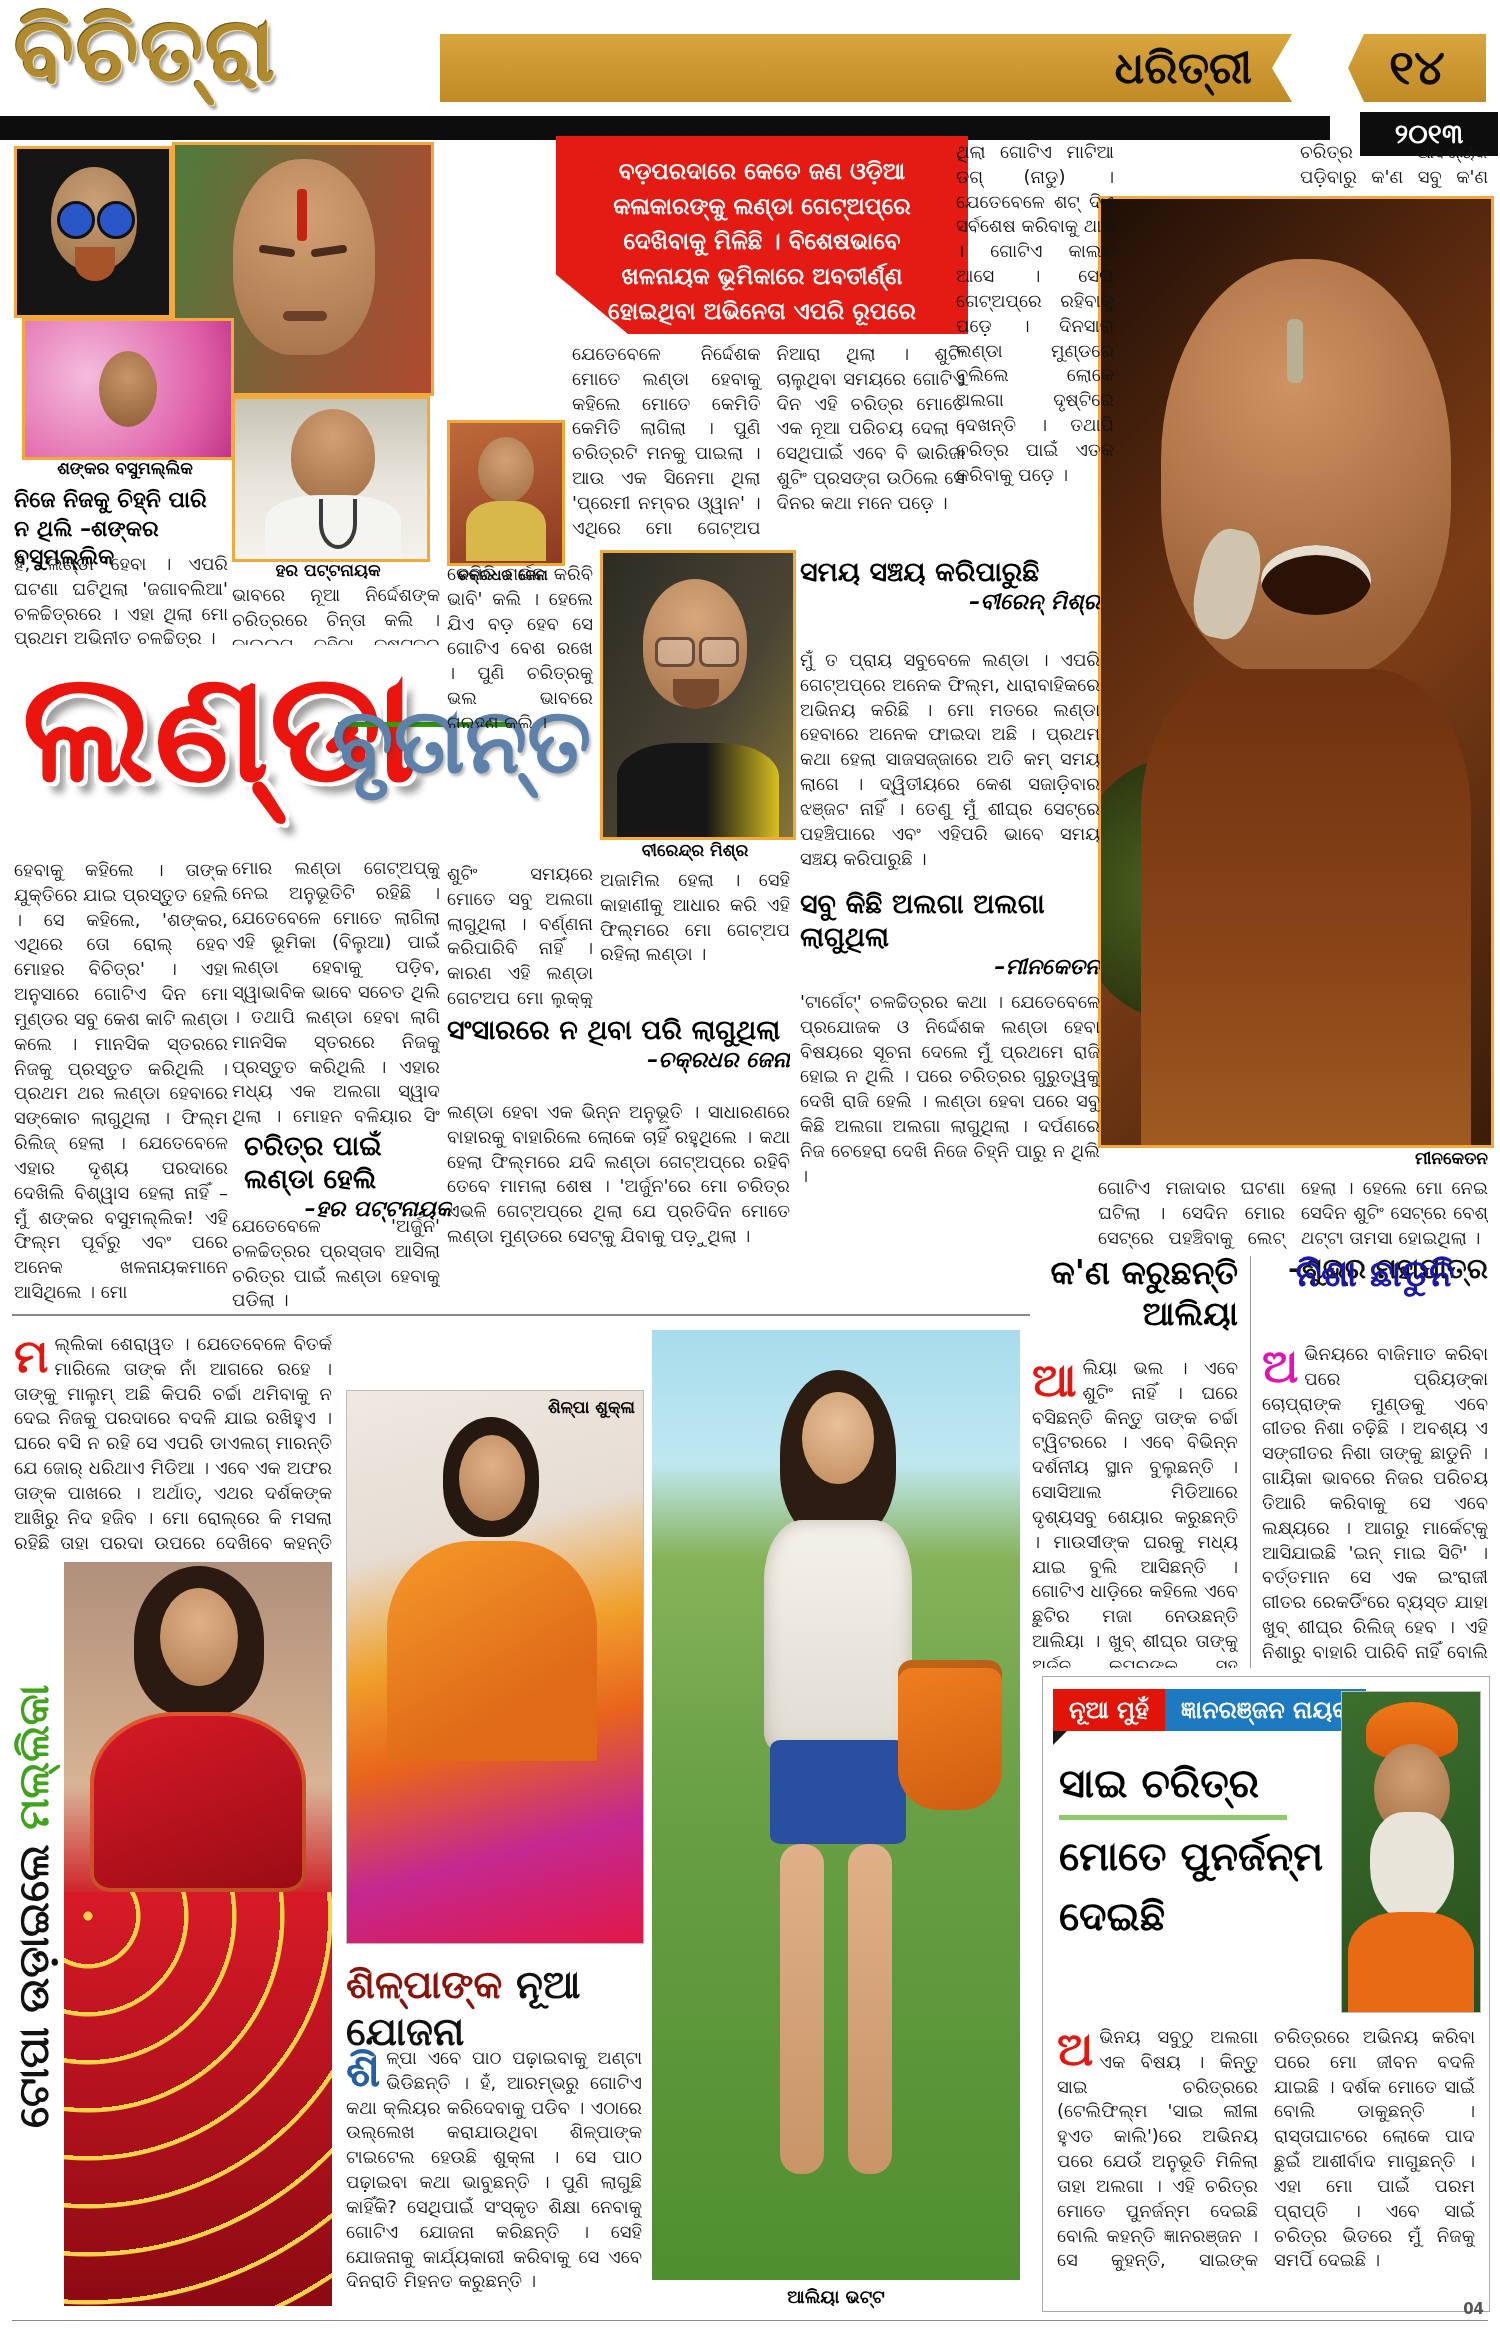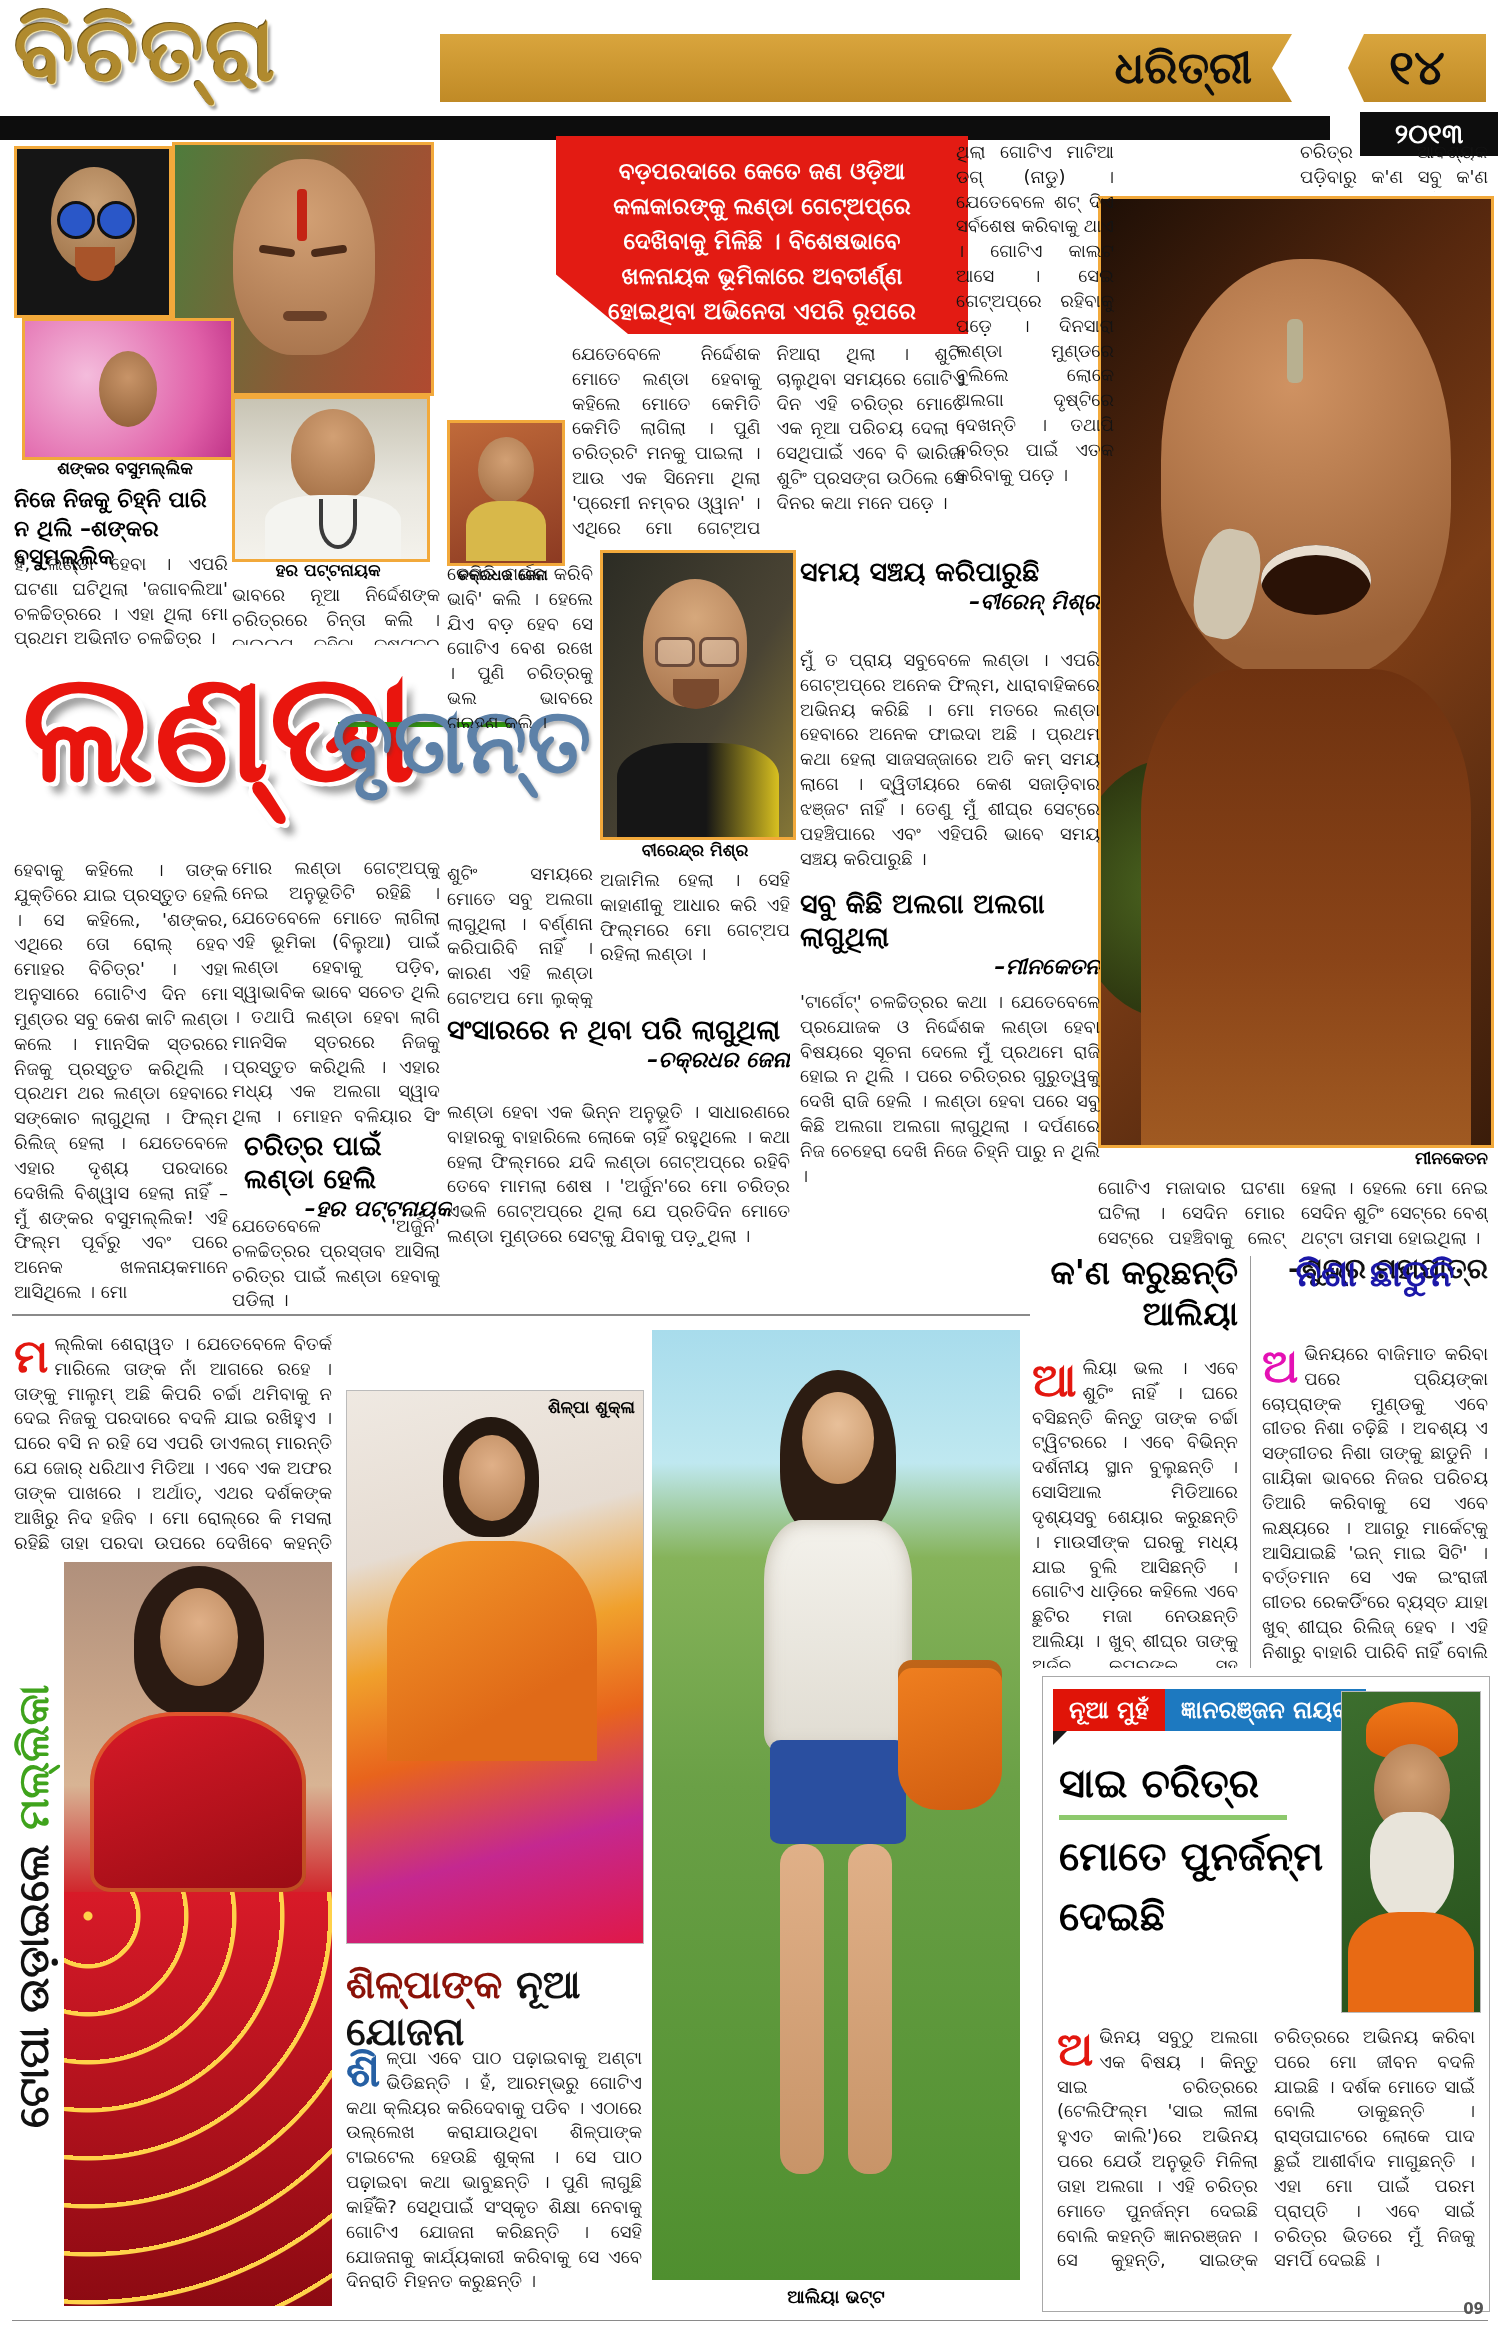--- a/index.html
+++ b/index.html
@@ -239,15 +239,15 @@
       <div class="nf-underline"></div>
       <div>ମୋତେ ପୁନର୍ଜନ୍ମ</div>
       <div>ଦେଇଛି</div>
     </div>
     <div class="abs body-text twocol" style="left:14px;top:348px;width:418px;height:272px;">
       <span class="drop red">ଅ</span><span>ଭିନୟ ସବୁଠୁ ଅଲଗା ଏକ ବିଷୟ । କିନ୍ତୁ ସାଇ ଚରିତ୍ରରେ (ଟେଲିଫିଲ୍ମ 'ସାଇ ଲୀଳା ହୁଏତ କାଲି')ରେ ଅଭିନୟ ପରେ ଯେଉଁ ଅନୁଭୂତି ମିଳିଲା ତାହା ଅଲଗା । ଏହି ଚରିତ୍ର ମୋତେ ପୁନର୍ଜନ୍ମ ଦେଇଛି ବୋଲି କହନ୍ତି ଜ୍ଞାନରଞ୍ଜନ । ସେ କୁହନ୍ତି, ସାଇଙ୍କ ଚରିତ୍ରରେ ଅଭିନୟ କରିବା ପରେ ମୋ ଜୀବନ ବଦଳି ଯାଇଛି । ଦର୍ଶକ ମୋତେ ସାଇଁ ବୋଲି ଡାକୁଛନ୍ତି । ରାସ୍ତାଘାଟରେ ଲୋକେ ପାଦ ଛୁଇଁ ଆଶୀର୍ବାଦ ମାଗୁଛନ୍ତି । ଏହା ମୋ ପାଇଁ ପରମ ପ୍ରାପ୍ତି । ଏବେ ସାଇଁ ଚରିତ୍ର ଭିତରେ ମୁଁ ନିଜକୁ ସମର୍ପି ଦେଇଛି ।</span>
     </div>
   </div>
 
   <div class="abs rule-h" style="left:12px;top:2320px;width:1476px;height:1px;"></div>
-  <div class="abs pagenum" style="right:16px;top:2300px;">09</div>
+  <div class="abs pagenum" style="right:16px;top:2300px;">04</div>
 
 </div>
 
 </body></html>

